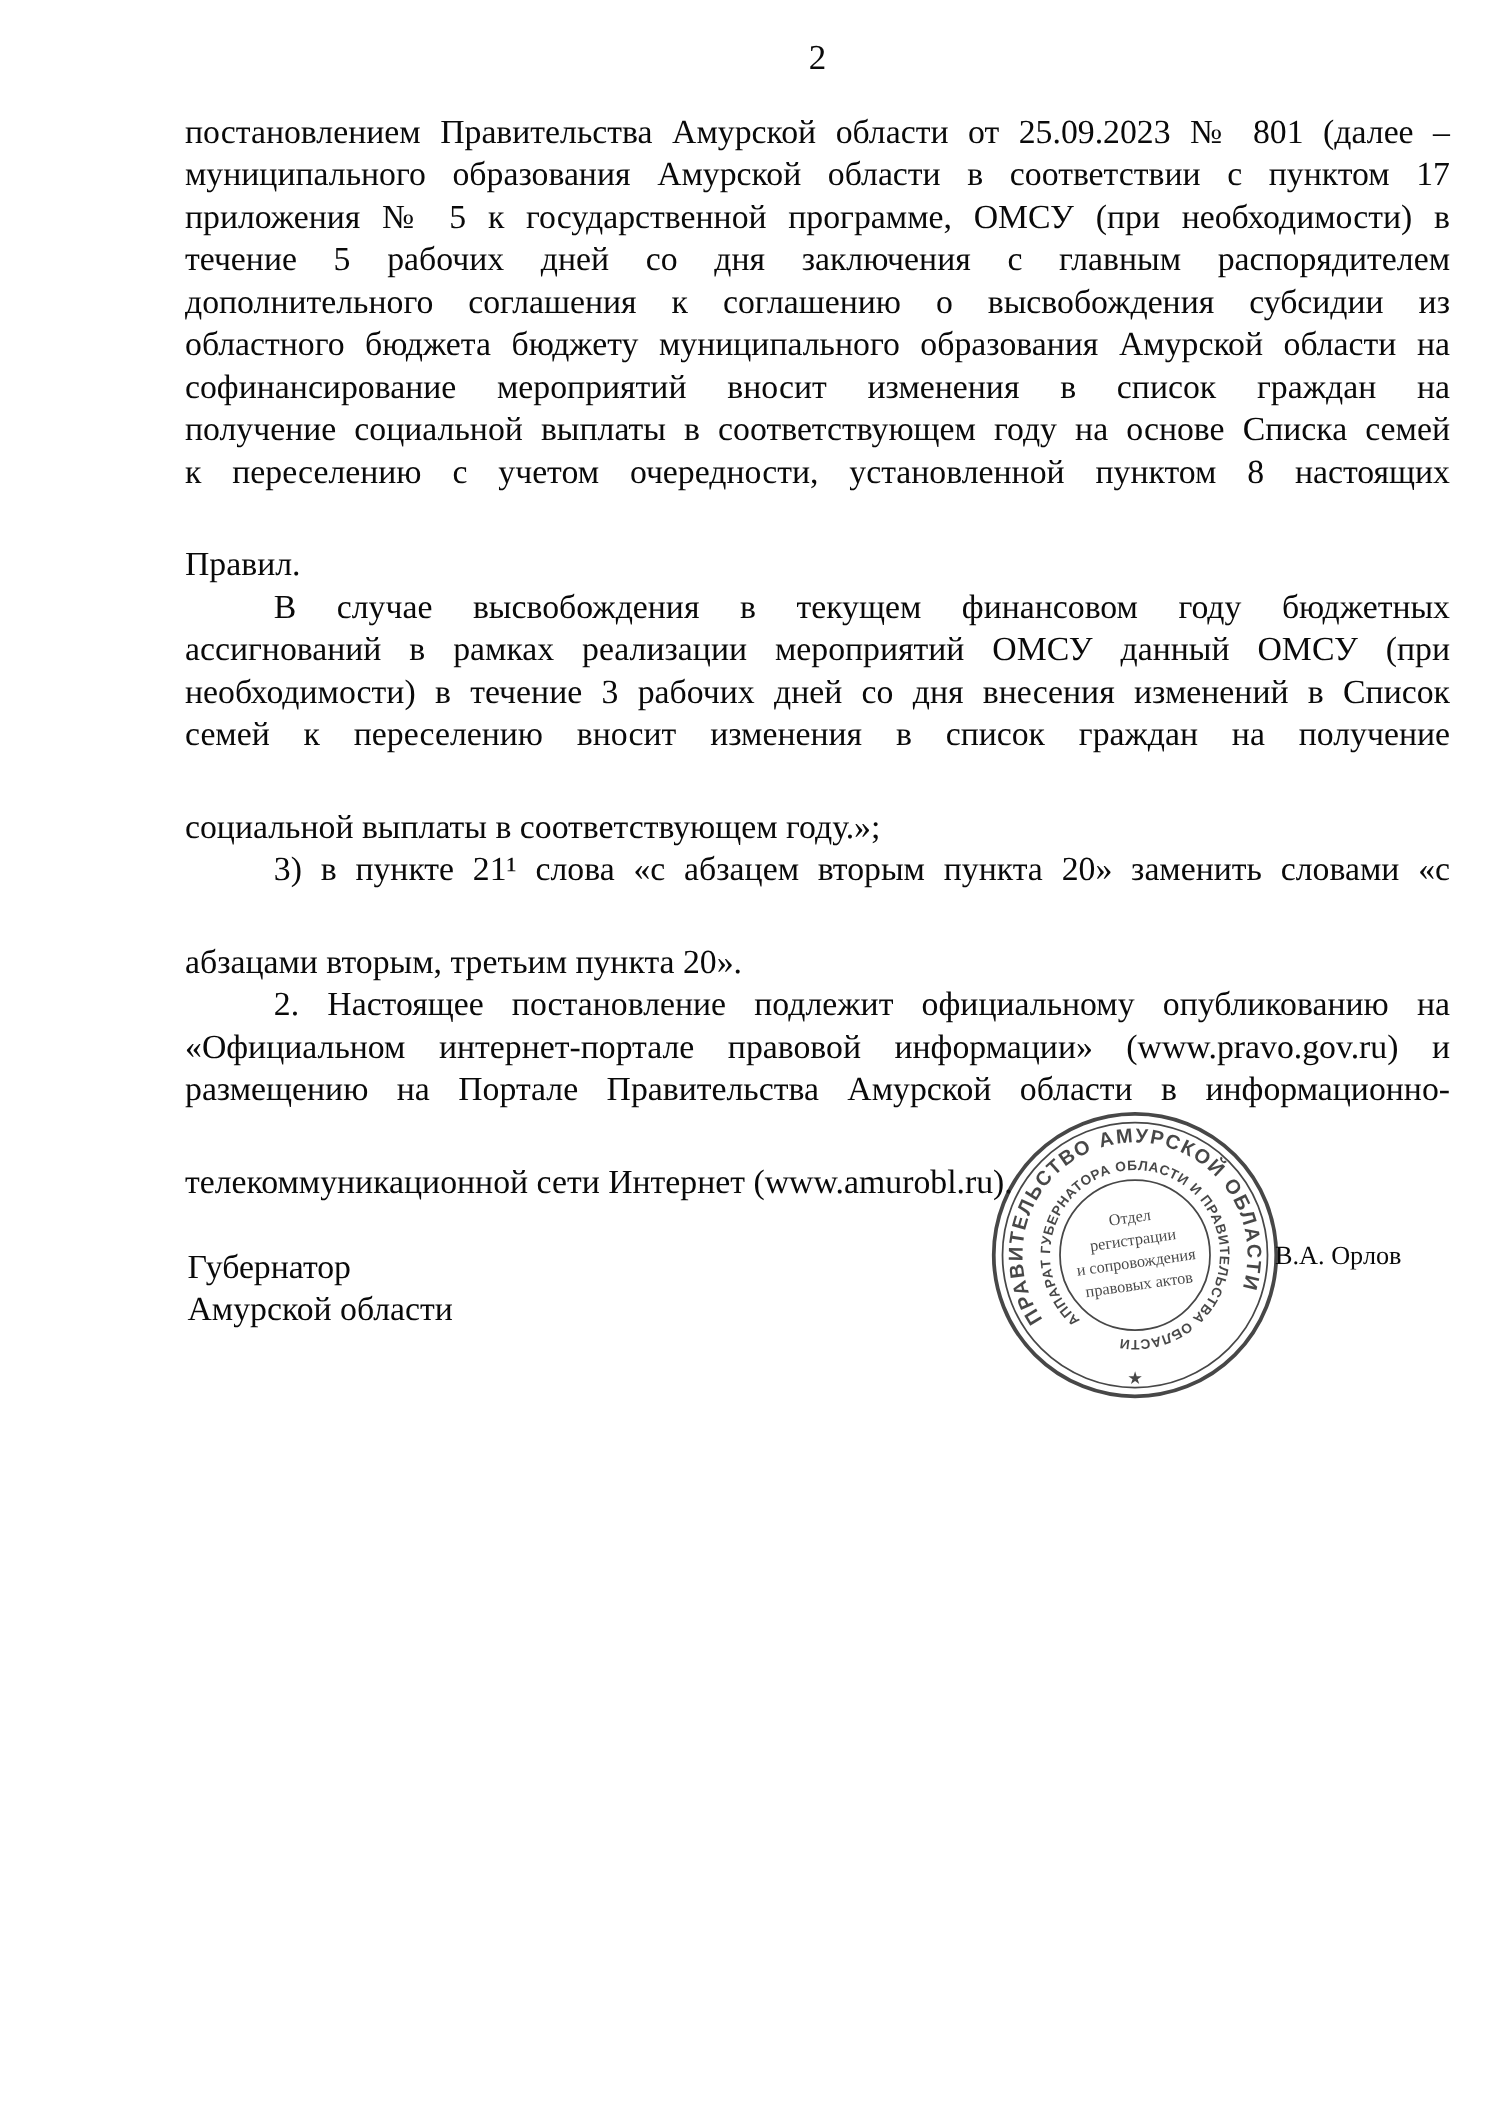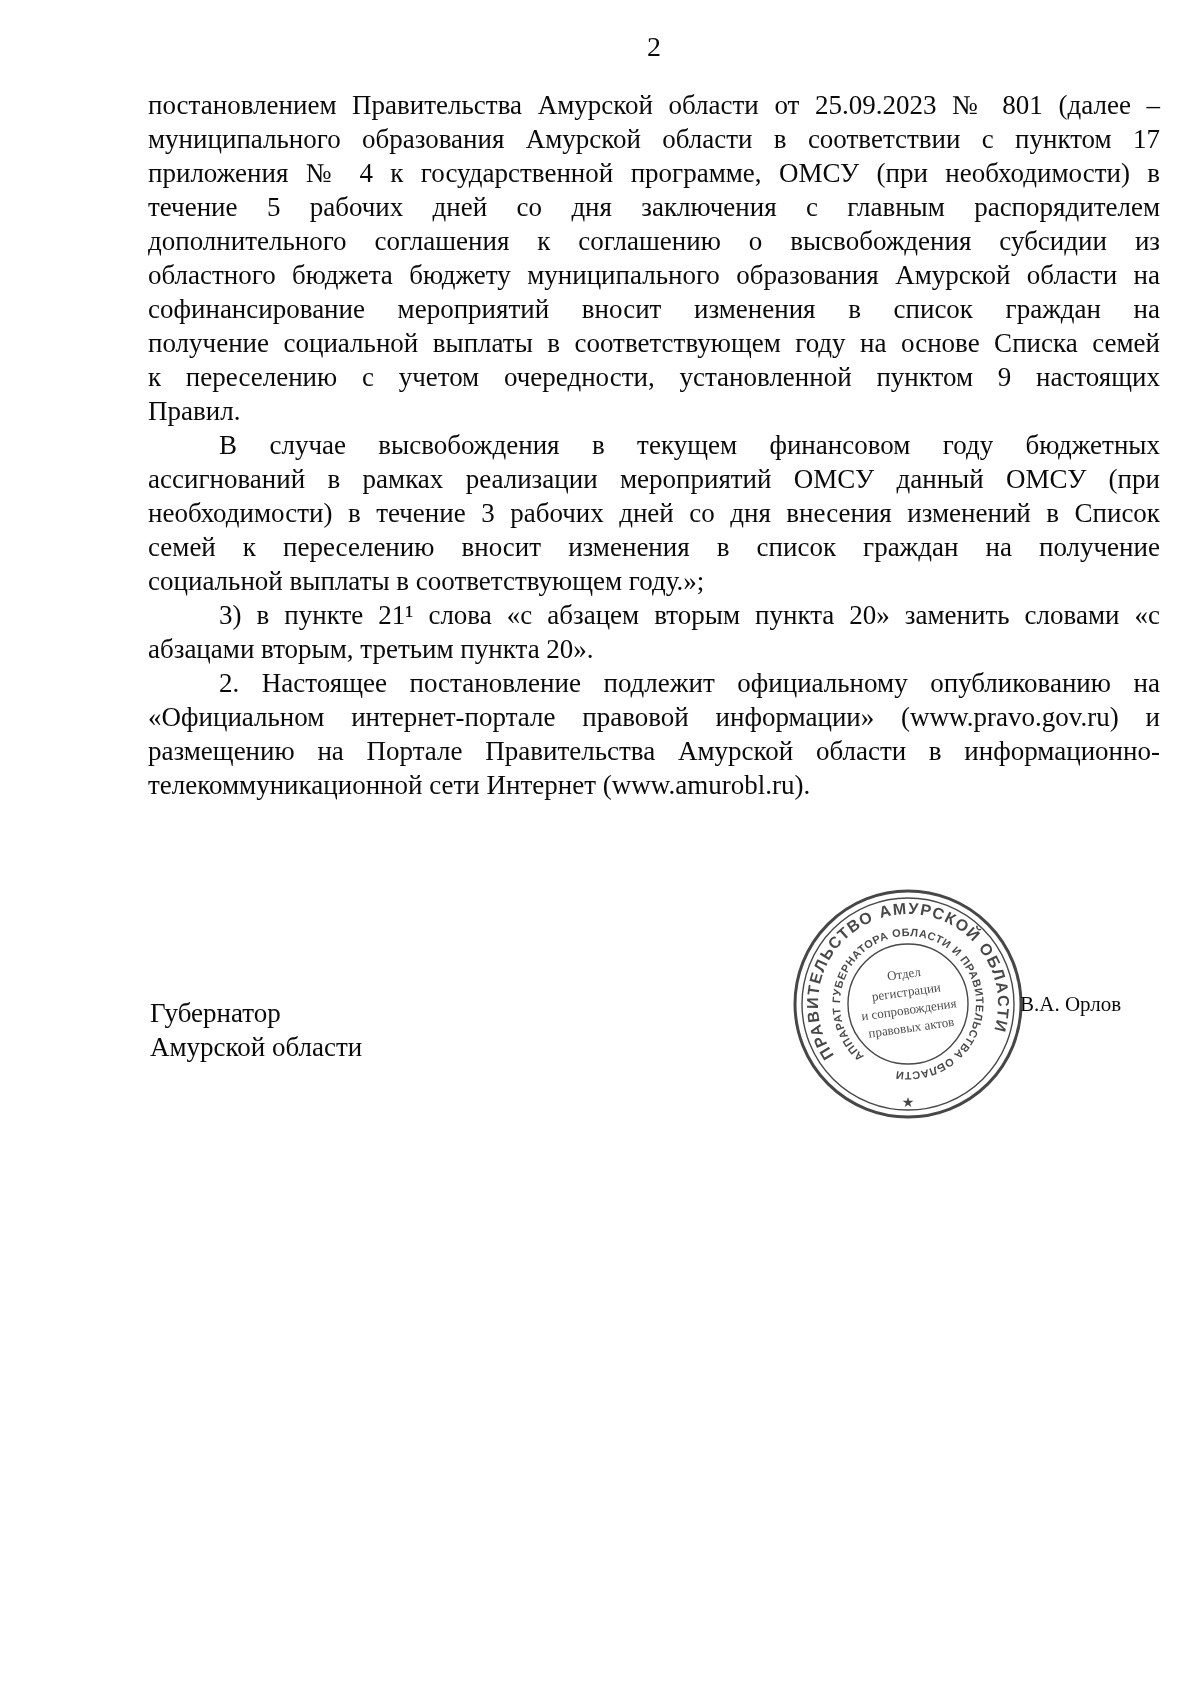--- a/index.html
+++ b/index.html
@@ -27,20 +27,21 @@
     font-size: 27px;
   }
   .body-text .line {
     line-height: 34px;
     text-align: justify;
     text-align-last: justify;
     white-space: normal;
   }
   .body-text .line.last {
     text-align-last: left;
+    margin-top: 40px;
   }
   .body-text .line.indent {
     text-indent: 71px;
   }
   .sig-title {
     position: absolute;
     left: 150px; top: 996px;
     font-size: 27px;
     line-height: 34px;
   }
@@ -86,27 +87,27 @@
 </head>
 <body>
 
 <div class="page">
 
   <div class="page-number">2</div>
 
   <div class="body-text">
       <div class="line">постановлением Правительства Амурской области от 25.09.2023 № 801 (далее –</div>
       <div class="line">муниципального образования Амурской области в соответствии с пунктом 17</div>
-      <div class="line">приложения № 4 к государственной программе, ОМСУ (при необходимости) в</div>
+      <div class="line">приложения № 5 к государственной программе, ОМСУ (при необходимости) в</div>
       <div class="line">течение 5 рабочих дней со дня заключения с главным распорядителем</div>
       <div class="line">дополнительного соглашения к соглашению о высвобождения субсидии из</div>
       <div class="line">областного бюджета бюджету муниципального образования Амурской области на</div>
       <div class="line">софинансирование мероприятий вносит изменения в список граждан на</div>
       <div class="line">получение социальной выплаты в соответствующем году на основе Списка семей</div>
-      <div class="line">к переселению с учетом очередности, установленной пунктом 9 настоящих</div>
+      <div class="line">к переселению с учетом очередности, установленной пунктом 8 настоящих</div>
       <div class="line last">Правил.</div>
       <div class="line indent">В случае высвобождения в текущем финансовом году бюджетных</div>
       <div class="line">ассигнований в рамках реализации мероприятий ОМСУ данный ОМСУ (при</div>
       <div class="line">необходимости) в течение 3 рабочих дней со дня внесения изменений в Список</div>
       <div class="line">семей к переселению вносит изменения в список граждан на получение</div>
       <div class="line last">социальной выплаты в соответствующем году.»;</div>
       <div class="line indent">3) в пункте 21¹ слова «с абзацем вторым пункта 20» заменить словами «с</div>
       <div class="line last">абзацами вторым, третьим пункта 20».</div>
       <div class="line indent">2. Настоящее постановление подлежит официальному опубликованию на</div>
       <div class="line">«Официальном интернет-портале правовой информации» (www.pravo.gov.ru) и</div>

